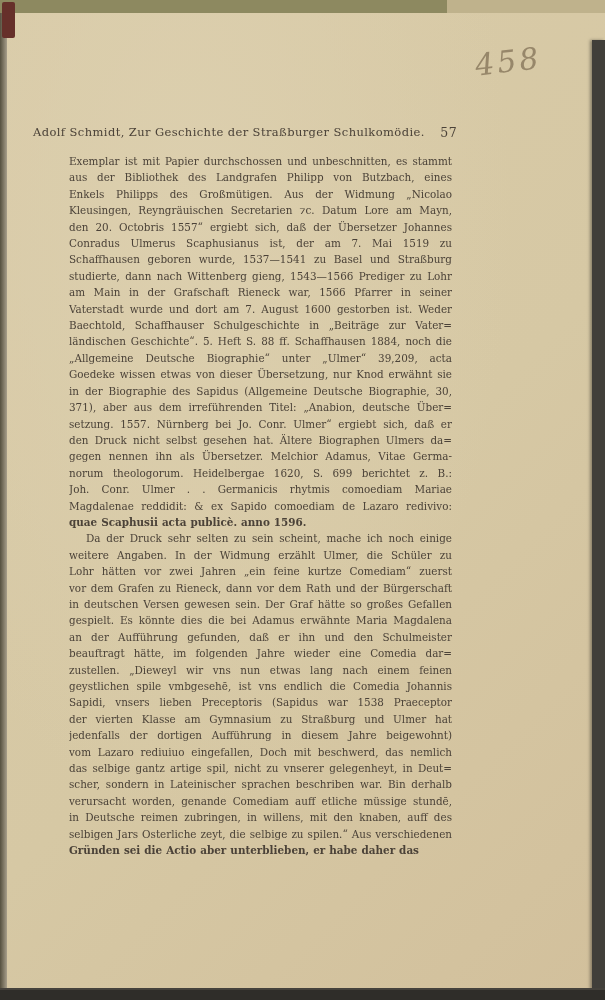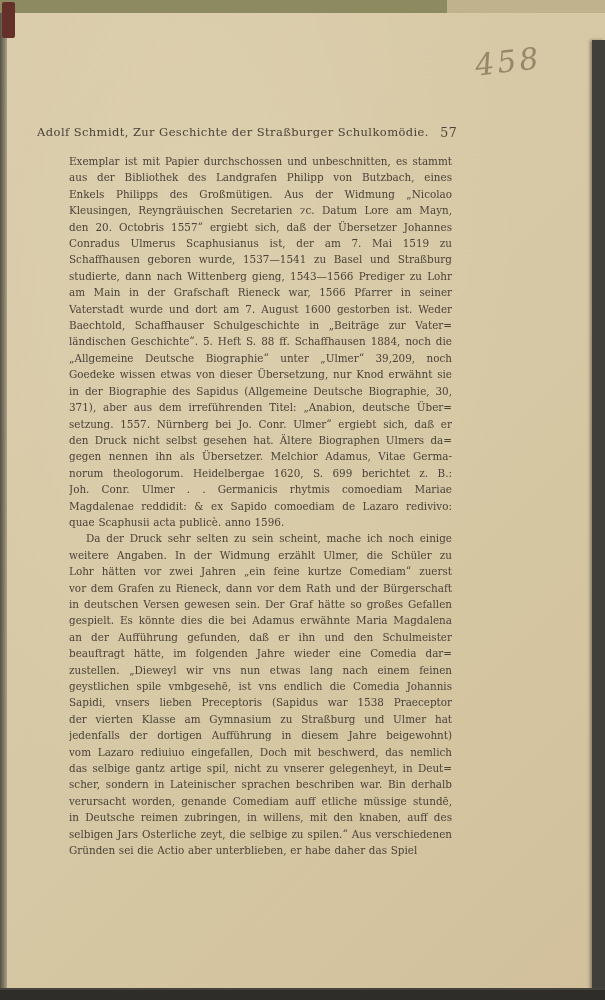--- a/index.html
+++ b/index.html
@@ -29,34 +29,34 @@
   .handwritten{
     position:absolute;left:468px;top:30px;width:80px;
     font-style:italic;font-size:30px;color:#97876a;
     transform:rotate(-7deg);letter-spacing:3px;
   }
   
   .header{
     position:absolute;left:26px;top:112px;width:424px;height:18px;
     color:#4b4238;font-size:11.5px;letter-spacing:.4px;
   }
-  .header-title{display:block;text-align:center;padding-right:24px;}
+  .header-title{display:block;padding-right:24px;}
   .header-page{position:absolute;right:0;top:0;font-size:12.5px;}
   
   .textblock{
     position:absolute;left:26px;top:140px;width:419px;
     color:#4b4238;font-size:10.4px;
   }
   .line{
     height:16.42px;line-height:16.42px;overflow:hidden;
     text-align:justify;text-align-last:justify;
     word-spacing:.4px;
     margin-left:36px;
   }
-  .line.end{text-align:left;text-align-last:left;}
+  .line.end{text-align:left;text-align-last:left;font-weight:bold;}
   .line.indent{padding-left:17px;}
 </style>
 </head>
 <body>
 
 <div class="scan">
   <div class="top-band">
     <div class="top-band-right"></div>
   </div>
   <div class="left-shadow"></div>
@@ -76,21 +76,21 @@
         <div class="line">Enkels Philipps des Großmütigen. Aus der Widmung „Nicolao</div>
         <div class="line">Kleusingen, Reyngräuischen Secretarien ⁊c. Datum Lore am Mayn,</div>
         <div class="line">den 20. Octobris 1557“ ergiebt sich, daß der Übersetzer Johannes</div>
         <div class="line">Conradus Ulmerus Scaphusianus ist, der am 7. Mai 1519 zu</div>
         <div class="line">Schaffhausen geboren wurde, 1537—1541 zu Basel und Straßburg</div>
         <div class="line">studierte, dann nach Wittenberg gieng, 1543—1566 Prediger zu Lohr</div>
         <div class="line">am Main in der Grafschaft Rieneck war, 1566 Pfarrer in seiner</div>
         <div class="line">Vaterstadt wurde und dort am 7. August 1600 gestorben ist. Weder</div>
         <div class="line">Baechtold, Schaffhauser Schulgeschichte in „Beiträge zur Vater=</div>
         <div class="line">ländischen Geschichte“. 5. Heft S. 88 ff. Schaffhausen 1884, noch die</div>
-        <div class="line">„Allgemeine Deutsche Biographie“ unter „Ulmer“ 39,209, noch</div>
+        <div class="line">„Allgemeine Deutsche Biographie“ unter „Ulmer“ 39,209, acta</div>
         <div class="line">Goedeke wissen etwas von dieser Übersetzung, nur Knod erwähnt sie</div>
         <div class="line">in der Biographie des Sapidus (Allgemeine Deutsche Biographie, 30,</div>
         <div class="line">371), aber aus dem irreführenden Titel: „Anabion, deutsche Über=</div>
         <div class="line">setzung. 1557. Nürnberg bei Jo. Conr. Ulmer“ ergiebt sich, daß er</div>
         <div class="line">den Druck nicht selbst gesehen hat. Ältere Biographen Ulmers da=</div>
         <div class="line">gegen nennen ihn als Übersetzer. Melchior Adamus, Vitae Germa-</div>
         <div class="line">norum theologorum. Heidelbergae 1620, S. 699 berichtet z. B.:</div>
         <div class="line">Joh. Conr. Ulmer . . Germanicis rhytmis comoediam Mariae</div>
         <div class="line">Magdalenae reddidit: &amp; ex Sapido comoediam de Lazaro redivivo:</div>
         <div class="line end">quae Scaphusii acta publicè. anno 1596.</div>

